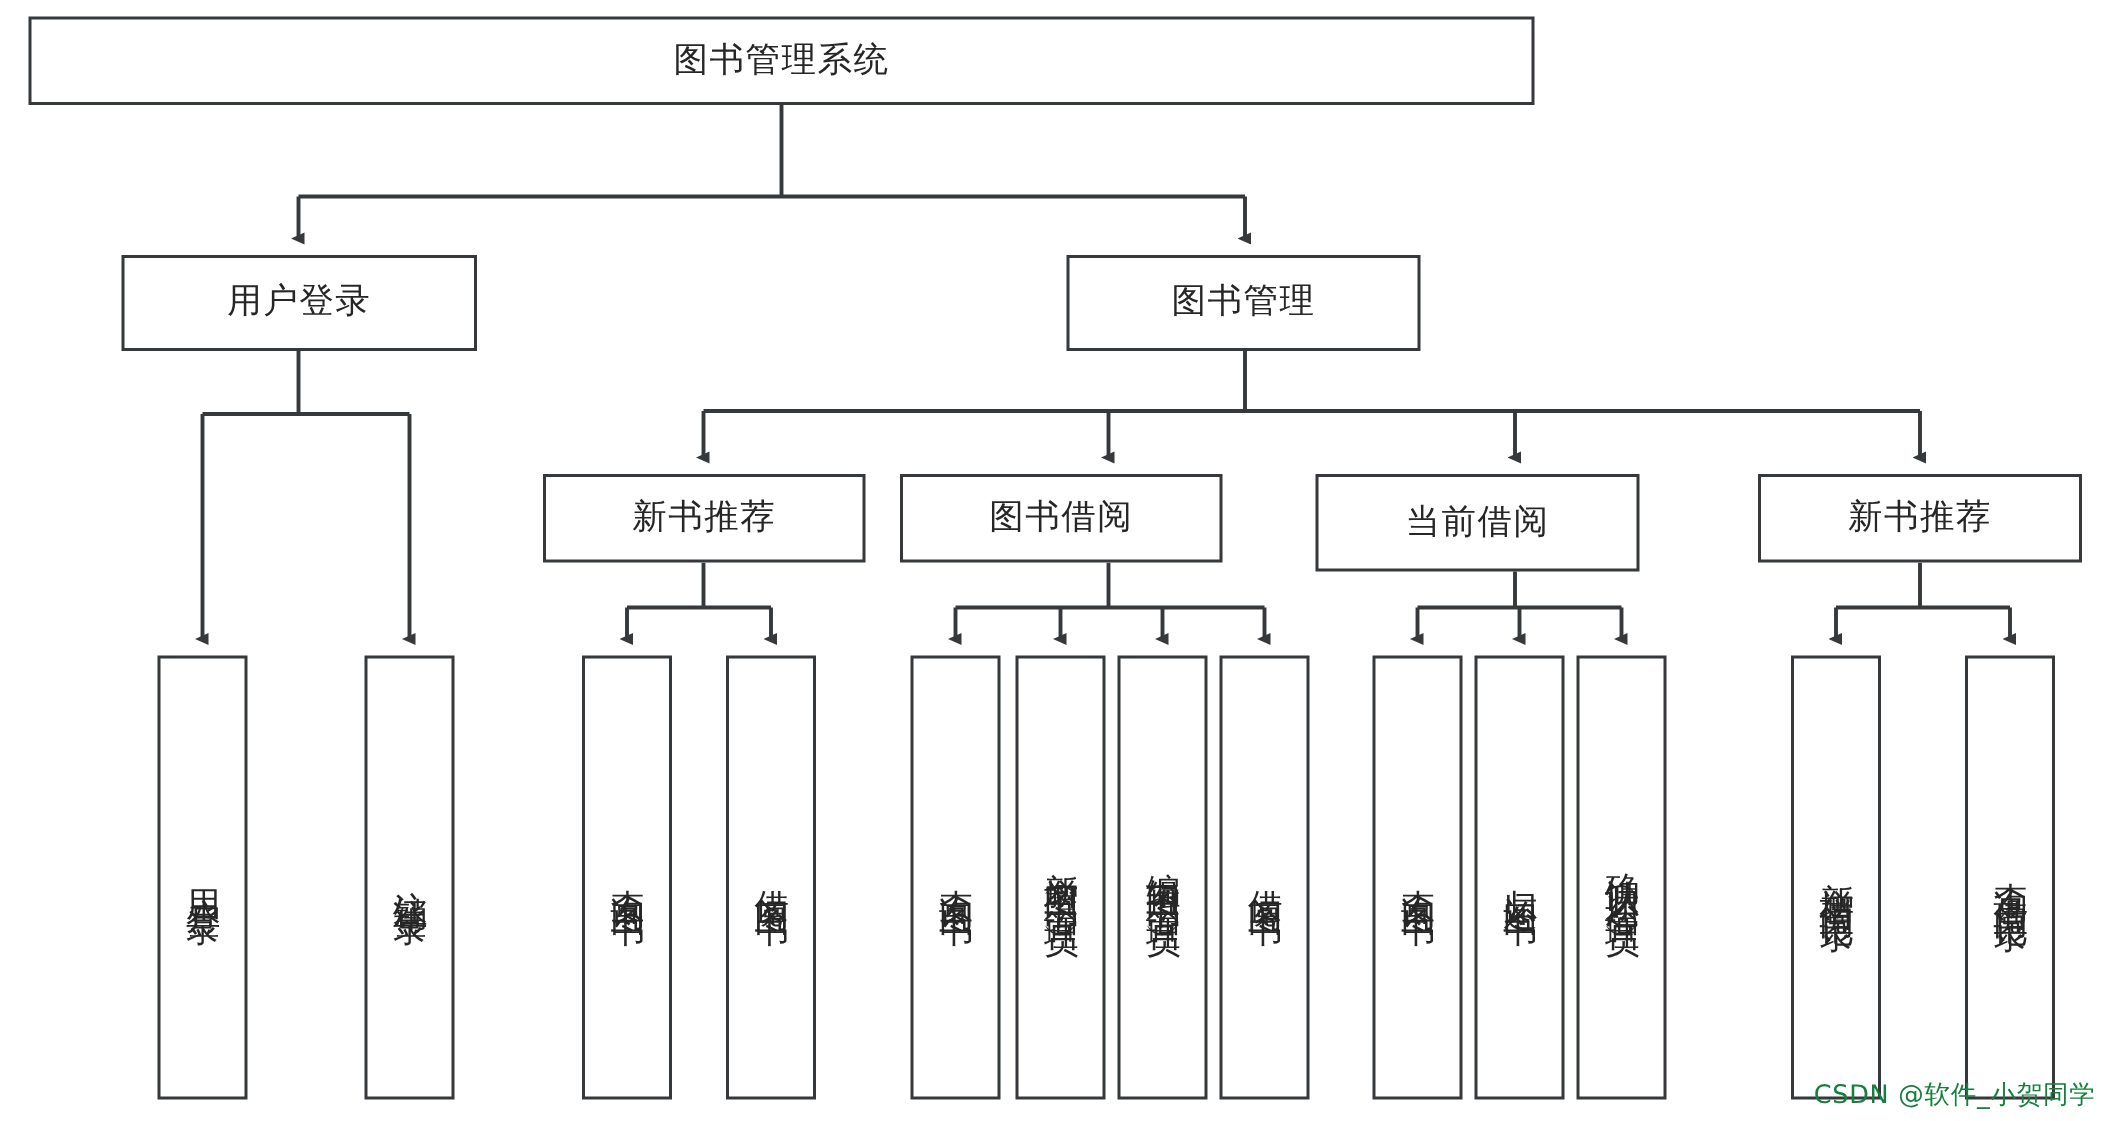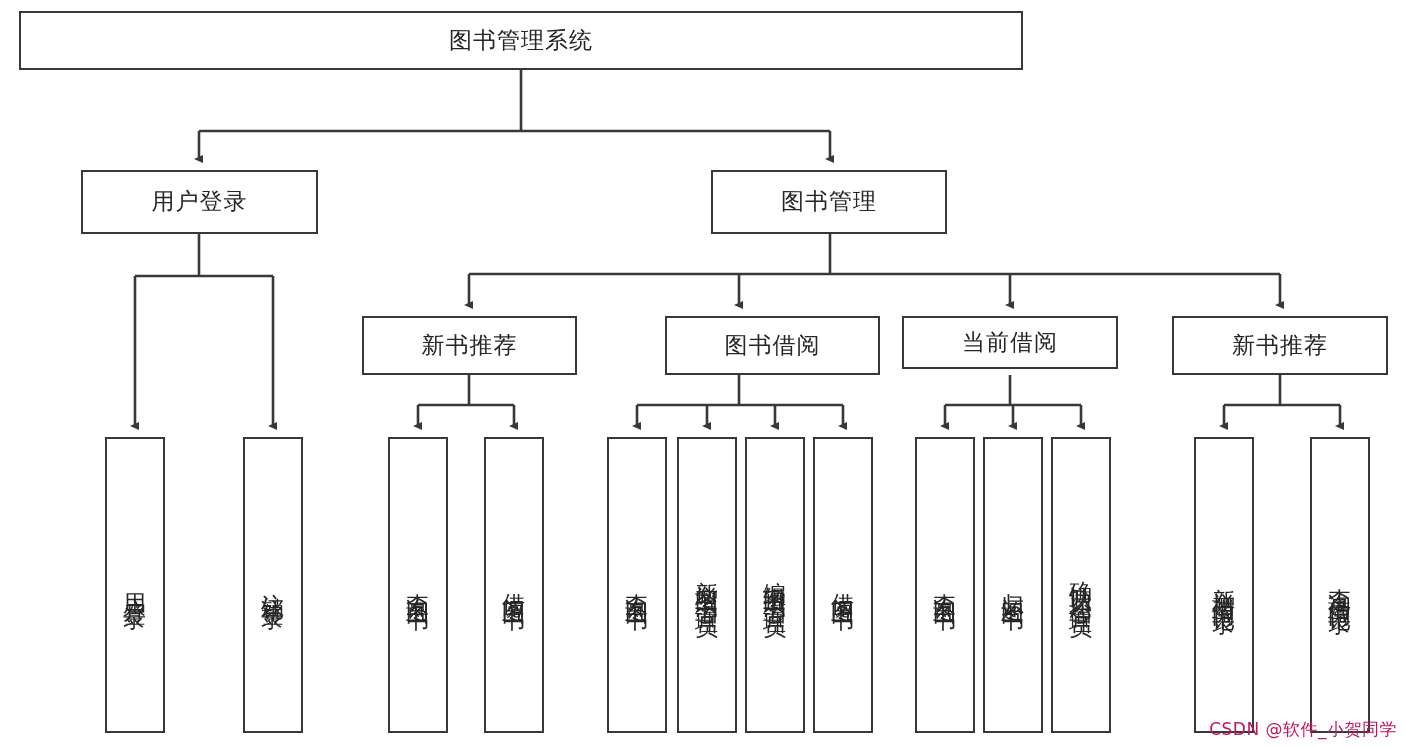--- a/index.html
+++ b/index.html
@@ -52,21 +52,21 @@
   }
   .node .label {
     display: block;
     text-align: center;
   }
   #watermark {
     position: absolute;
     right: 8px;
     bottom: 6px;
     font-size: 17px;
-    color: #be185d;
+    color: #15803d;
     letter-spacing: 0.5px;
     z-index: 3;
     white-space: nowrap;
   }
 </style>
 </head>
 <body>
 
 <div id="canvas">
 
@@ -127,24 +127,24 @@
   <div class="node horiz" style="left:81px; top:170px; width:237px; height:64px;">
     <span class="label">用户登录</span>
   </div>
   <div class="node horiz" style="left:362px; top:316px; width:215px; height:59px;">
     <span class="label">新书推荐</span>
   </div>
 
   <div class="node horiz" style="left:711px; top:170px; width:236px; height:64px;">
     <span class="label">图书管理</span>
   </div>
-  <div class="node horiz" style="left:665px; top:316px; width:215px; height:59px;">
+  <div class="node horiz" style="left:600px; top:316px; width:215px; height:59px;">
     <span class="label">图书借阅</span>
   </div>
-  <div class="node horiz" style="left:902px; top:316px; width:216px; height:53px;">
+  <div class="node horiz" style="left:877px; top:316px; width:216px; height:65px;">
     <span class="label">当前借阅</span>
   </div>
   <div class="node horiz" style="left:1172px; top:316px; width:216px; height:59px;">
     <span class="label">新书推荐</span>
   </div>
 
   <div class="node vert" style="left:105px; top:437px; width:60px; height:296px;">
     <span class="label">用户登录</span>
   </div>
   <div class="node vert" style="left:243px; top:437px; width:60px; height:296px;">

